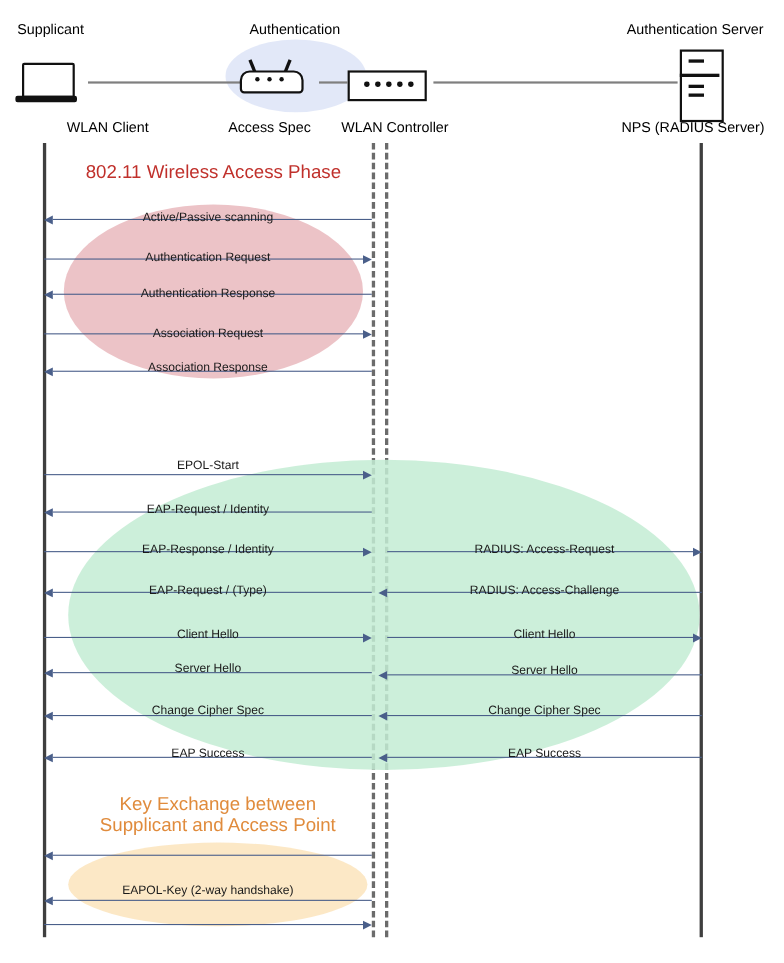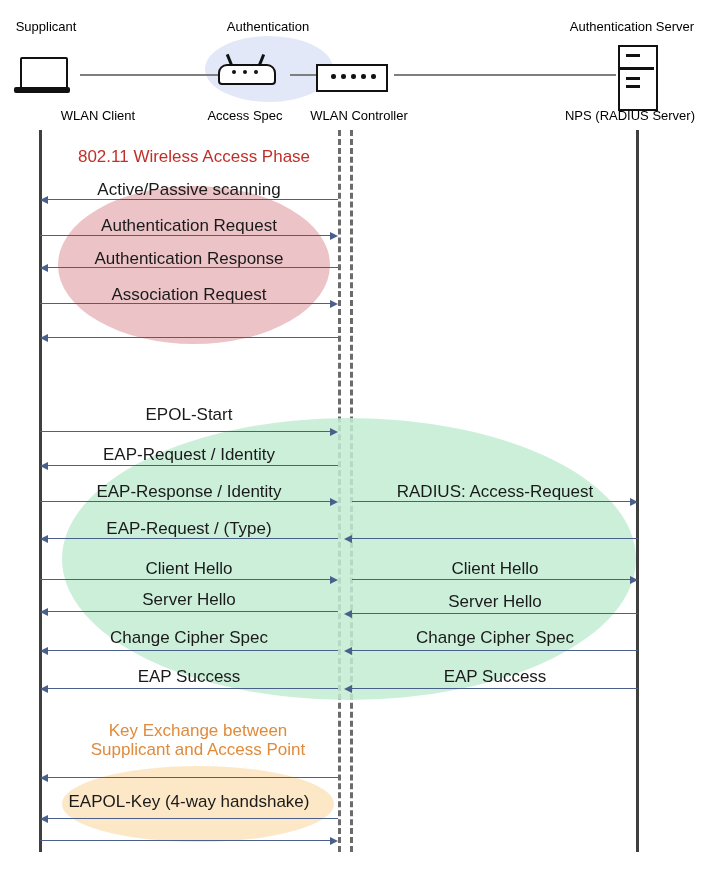--- a/index.html
+++ b/index.html
@@ -73,24 +73,25 @@
   }
   .arrow-head {
     width: 0; height: 0;
     border-top: 4px solid transparent;
     border-bottom: 4px solid transparent;
   }
   .head-left  { border-right: 8px solid #4a5f8a; }
   .head-right { border-left: 8px solid #4a5f8a; }
 
   .msg-label {
-    font-size: 17px;
+    font-size: 11px;
     color: #1a1a1a;
     text-align: center;
     white-space: nowrap;
+    margin-top: 12px;
   }
 
   
   .laptop-screen {
     position: absolute;
     left: 6px; top: 0;
     width: 44px; height: 28px;
     border: 2.5px solid #111;
     border-radius: 2px;
     background: #fff;
@@ -239,20 +240,21 @@
   <div class="abs" style="left:40px; top:303px; width:298px; height:1px;">
     <div class="abs arrow-line" style="left:0; top:0; width:290px;"></div>
     <div class="abs arrow-head head-right" style="left:290px; top:-3.5px;"></div>
   </div>
   <div class="abs msg-label" style="left:60px; top:285px; width:258px;">Association Request</div>
 
   <div class="abs" style="left:40px; top:337px; width:298px; height:1px;">
     <div class="abs arrow-line" style="left:8px; top:0; width:290px;"></div>
     <div class="abs arrow-head head-left" style="left:0; top:-3.5px;"></div>
   </div>
+  <div class="abs msg-label" style="left:60px; top:316px; width:258px;">Association Response</div>
 
   <div class="abs" style="left:40px; top:431px; width:298px; height:1px;">
     <div class="abs arrow-line" style="left:0; top:0; width:290px;"></div>
     <div class="abs arrow-head head-right" style="left:290px; top:-3.5px;"></div>
   </div>
   <div class="abs msg-label" style="left:60px; top:405px; width:258px;">EPOL-Start</div>
 
   <div class="abs" style="left:40px; top:465px; width:298px; height:1px;">
     <div class="abs arrow-line" style="left:8px; top:0; width:290px;"></div>
     <div class="abs arrow-head head-left" style="left:0; top:-3.5px;"></div>
@@ -297,37 +299,38 @@
 
   <div class="abs" style="left:40px; top:777px; width:298px; height:1px;">
     <div class="abs arrow-line" style="left:8px; top:0; width:290px;"></div>
     <div class="abs arrow-head head-left" style="left:0; top:-3.5px;"></div>
   </div>
 
   <div class="abs" style="left:40px; top:818px; width:298px; height:1px;">
     <div class="abs arrow-line" style="left:8px; top:0; width:290px;"></div>
     <div class="abs arrow-head head-left" style="left:0; top:-3.5px;"></div>
   </div>
-  <div class="abs msg-label" style="left:60px; top:792px; width:258px;">EAPOL-Key (4-way handshake)</div>
+  <div class="abs msg-label" style="left:60px; top:792px; width:258px;">EAPOL-Key (2-way handshake)</div>
 
   <div class="abs" style="left:40px; top:840px; width:298px; height:1px;">
     <div class="abs arrow-line" style="left:0; top:0; width:290px;"></div>
     <div class="abs arrow-head head-right" style="left:290px; top:-3.5px;"></div>
   </div>
 
   <div class="abs" style="left:352px; top:501px; width:286px; height:1px;">
     <div class="abs arrow-line" style="left:0; top:0; width:278px;"></div>
     <div class="abs arrow-head head-right" style="left:278px; top:-3.5px;"></div>
   </div>
   <div class="abs msg-label" style="left:366px; top:482px; width:258px;">RADIUS: Access-Request</div>
 
   <div class="abs" style="left:344px; top:538px; width:294px; height:1px;">
     <div class="abs arrow-line" style="left:8px; top:0; width:286px;"></div>
     <div class="abs arrow-head head-left" style="left:0; top:-3.5px;"></div>
   </div>
+  <div class="abs msg-label" style="left:366px; top:519px; width:258px;">RADIUS: Access-Challenge</div>
 
   <div class="abs" style="left:352px; top:579px; width:286px; height:1px;">
     <div class="abs arrow-line" style="left:0; top:0; width:278px;"></div>
     <div class="abs arrow-head head-right" style="left:278px; top:-3.5px;"></div>
   </div>
   <div class="abs msg-label" style="left:366px; top:559px; width:258px;">Client Hello</div>
 
   <div class="abs" style="left:344px; top:613px; width:294px; height:1px;">
     <div class="abs arrow-line" style="left:8px; top:0; width:286px;"></div>
     <div class="abs arrow-head head-left" style="left:0; top:-3.5px;"></div>

